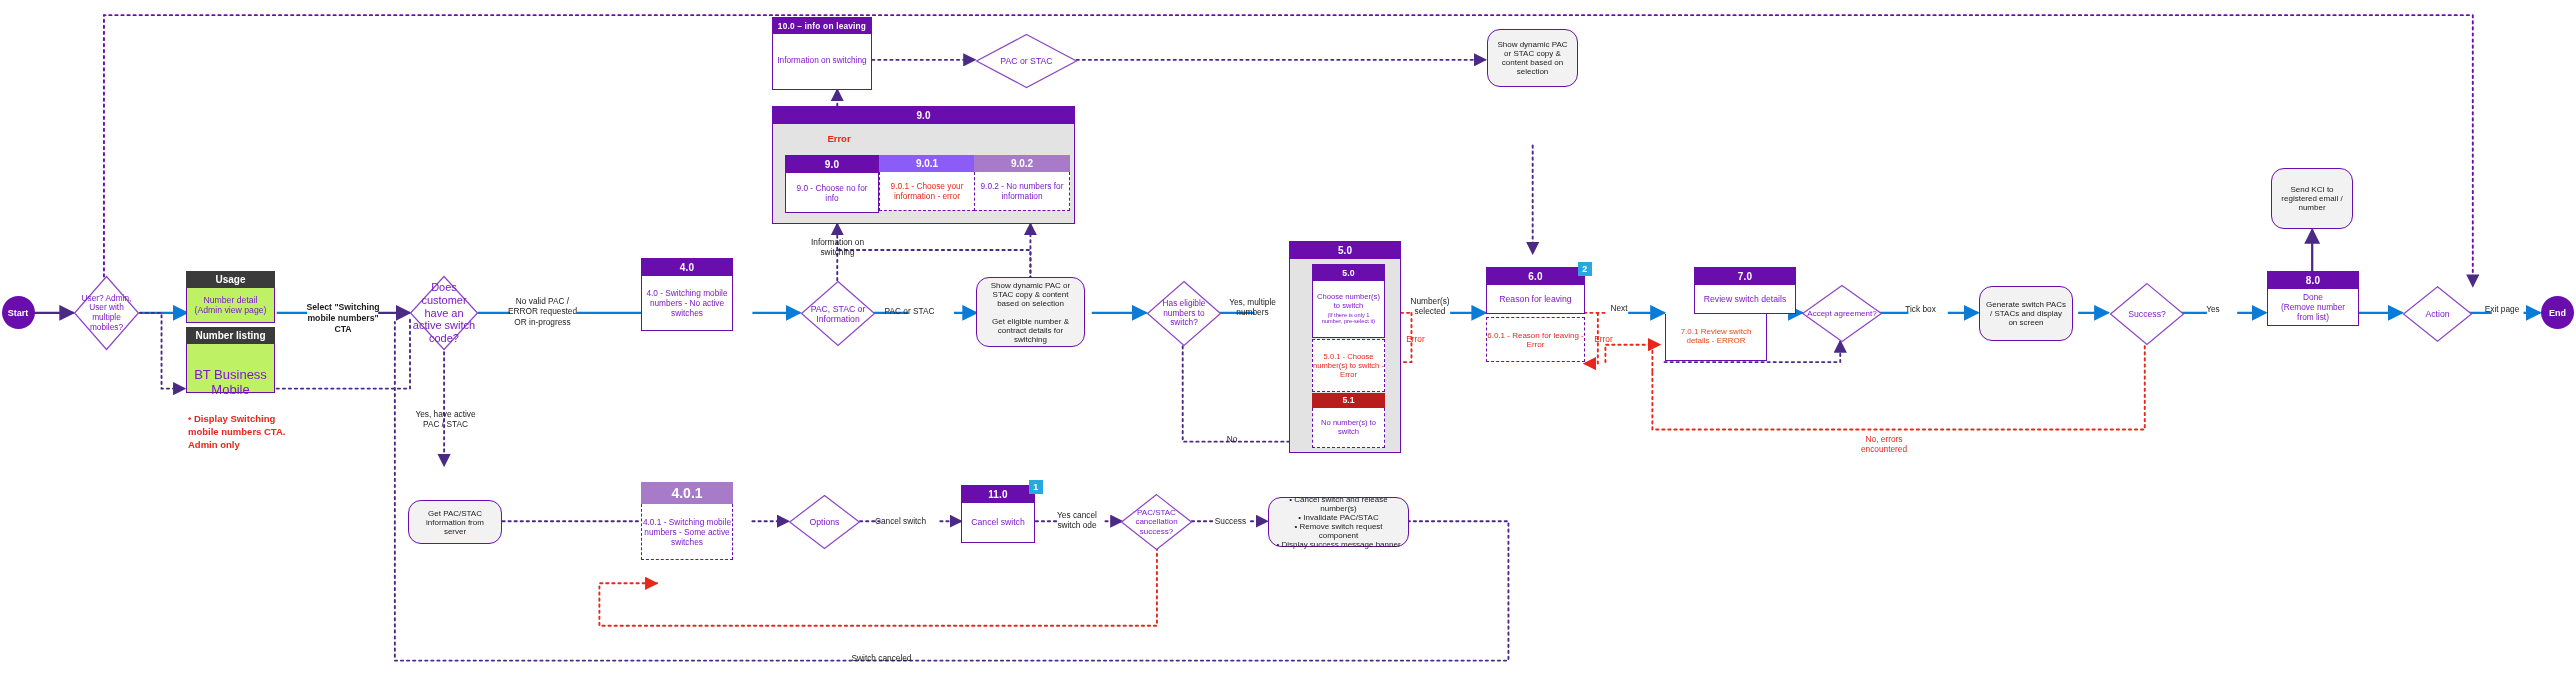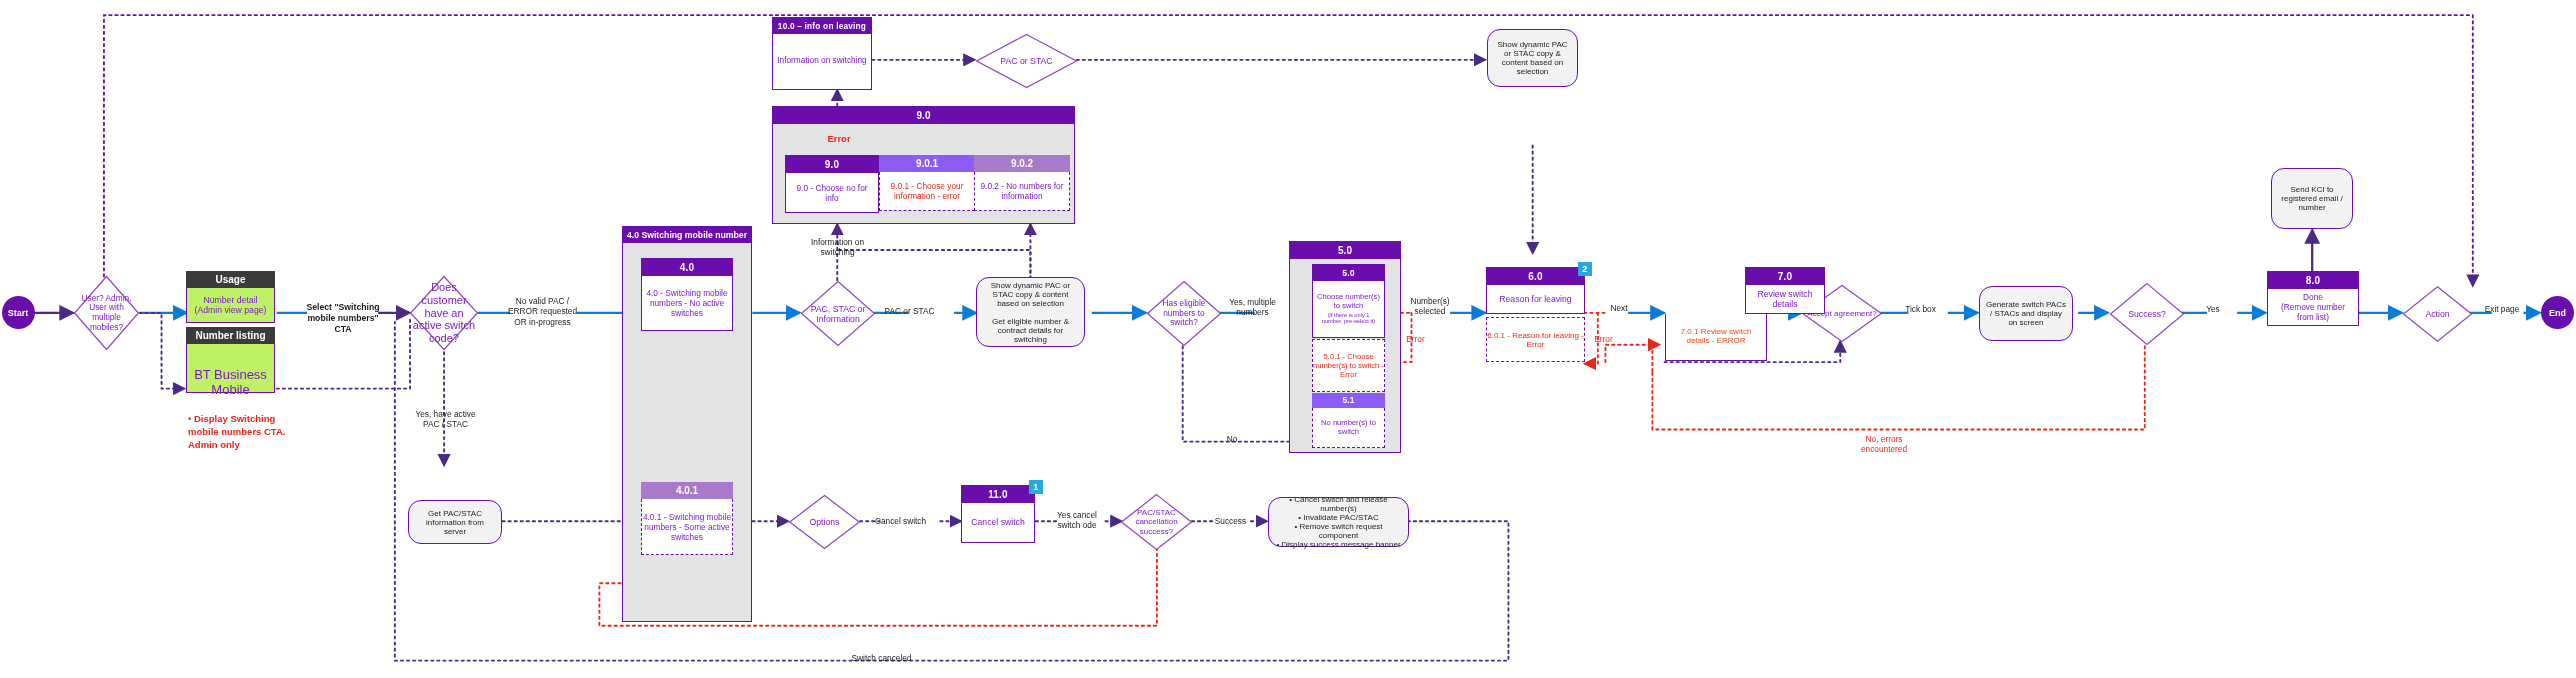--- a/index.html
+++ b/index.html
@@ -278,31 +278,28 @@
   </div>
   <div class="node" style="left:879px;top:155px;width:96px;height:58px;">
     <div class="hdr lilac" style="background:#8b5cf6;color:#fff;font-size:10px;font-weight:600;text-align:center;padding:3px 1.5px;">9.0.1</div>
     <div class="dashbox body red" style="height:39px;color:#e8261b;font-size:8.3px;display:flex;align-items:center;justify-content:center;text-align:center;border-top:none;">9.0.1 - Choose your information - error</div>
   </div>
   <div class="node" style="left:974px;top:155px;width:96px;height:58px;">
     <div class="hdr lilac" style="background:#a77bca;color:#fff;font-size:10px;font-weight:600;text-align:center;padding:3px 1.5px;">9.0.2</div>
     <div class="dashbox" style="height:39px;color:#7b19c9;font-size:8.3px;display:flex;align-items:center;justify-content:center;text-align:center;border-top:none;">9.0.2 - No numbers for information</div>
   </div>
 
-  <div class="node group" style="left:622px;top:226px;width:130px;height:396px;">
-    <div class="ghdr" style="font-size:8.7px;">4.0 Switching mobile number</div>
-  </div>
 
   <div class="node screen" style="left:641px;top:258px;width:92px;height:73px;">
     <div class="hdr">4.0</div>
     <div class="body" style="height:53px;font-size:8.3px;">4.0 - Switching mobile numbers - No active switches</div>
   </div>
 
   <div class="node" style="left:641px;top:482px;width:92px;height:76px;">
-    <div class="hdr lilac" style="background:#a77bca;color:#fff;font-size:10px;font-weight:600;text-align:center;padding:3px 4px;">4.0.1</div>
+    <div class="hdr lilac" style="background:#a77bca;color:#fff;font-size:14px;font-weight:600;text-align:center;padding:3px 4px;">4.0.1</div>
     <div class="dashbox" style="height:56px;color:#7b19c9;font-size:8.3px;display:flex;align-items:center;justify-content:center;text-align:center;border-top:none;">4.0.1 - Switching mobile numbers - Some active switches</div>
   </div>
 
 
   <div class="node group" style="left:1289px;top:241px;width:112px;height:212px;">
     <div class="ghdr">5.0</div>
   </div>
 
   <div class="node screen" style="left:1312px;top:264px;width:73px;height:74px;">
     <div class="hdr" style="font-size:8.7px;">5.0</div>
@@ -310,34 +307,34 @@
       <span>Choose number(s) to switch</span>
       <span style="font-size:5.7px;">(If there is only 1 number, pre-select it)</span>
     </div>
   </div>
 
   <div class="node" style="left:1312px;top:339px;width:73px;height:53px;">
     <div class="dashbox" style="height:53px;color:#e8261b;font-size:7.6px;display:flex;align-items:center;justify-content:center;text-align:center;">5.0.1 - Choose number(s) to switch - Error</div>
   </div>
 
   <div class="node" style="left:1312px;top:393px;width:73px;height:57px;">
-    <div class="hdr lilac" style="background:#8b5cf6;color:#fff;font-size:8.7px;font-weight:600;text-align:center;padding:2.3px 1.5px;">5.1</div>
+    <div class="hdr lilac" style="background:#b91c1c;color:#fff;font-size:8.7px;font-weight:600;text-align:center;padding:2.3px 1.5px;">5.1</div>
     <div class="dashbox" style="height:40px;color:#7b19c9;font-size:7.6px;display:flex;align-items:center;justify-content:center;text-align:center;border-top:none;">No number(s) to switch</div>
   </div>
 
   <div class="node screen" style="left:1486px;top:267px;width:99px;height:47px;">
     <div class="hdr">6.0</div>
     <div class="body" style="height:27px;font-size:8.7px;">Reason for leaving</div>
   </div>
   <div class="badge" style="left:1578px;top:262px;">2</div>
   <div class="node" style="left:1486px;top:317px;width:99px;height:45px;">
     <div class="dashbox" style="height:45px;color:#e8261b;font-size:8px;display:flex;align-items:center;justify-content:center;text-align:center;">6.0.1 - Reason for leaving - Error</div>
   </div>
 
-  <div class="node screen" style="left:1745px;top:267px;width:80px;height:47px;">
+  <div class="node screen" style="left:1694px;top:267px;width:102px;height:47px;">
     <div class="hdr">7.0</div>
     <div class="body" style="height:27px;font-size:8.7px;">Review switch details</div>
   </div>
   <div class="node screen" style="left:1665px;top:314px;width:102px;height:47px;border-top:none;">
     <div class="body orange" style="height:44px;font-size:8px;">7.0.1 Review switch details - ERROR</div>
   </div>
 
   <div class="node screen" style="left:2267px;top:271px;width:92px;height:55px;">
     <div class="hdr">8.0</div>
     <div class="body" style="height:35px;font-size:8.3px;white-space:pre-line;">Done

